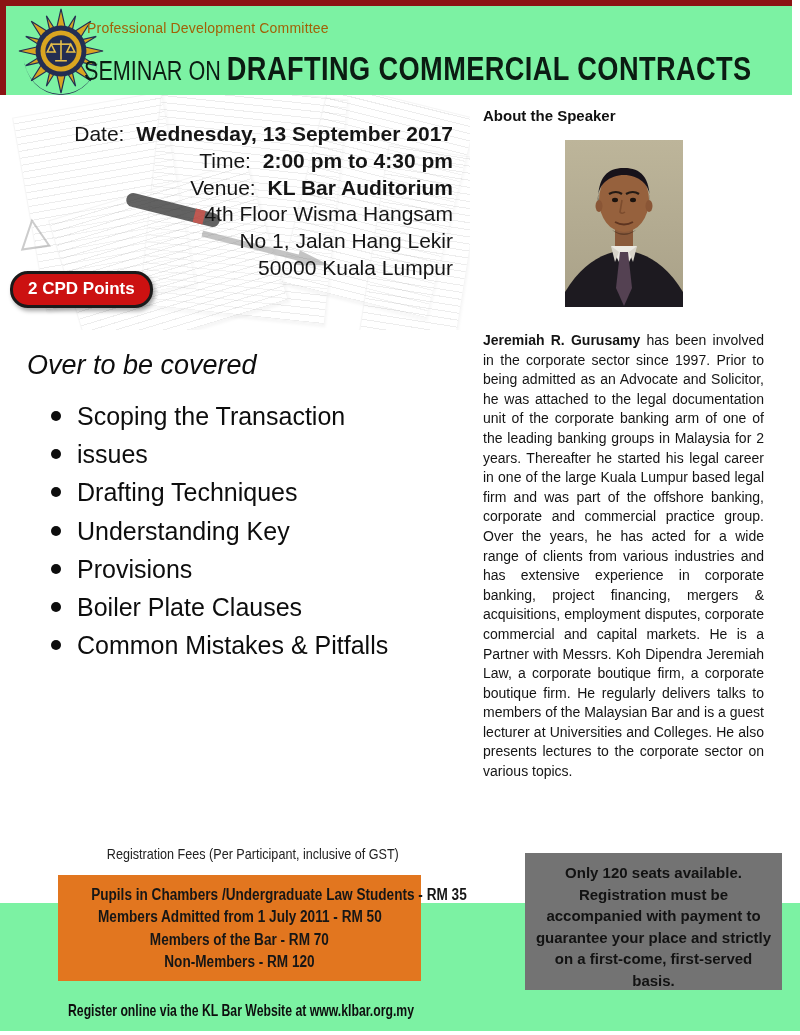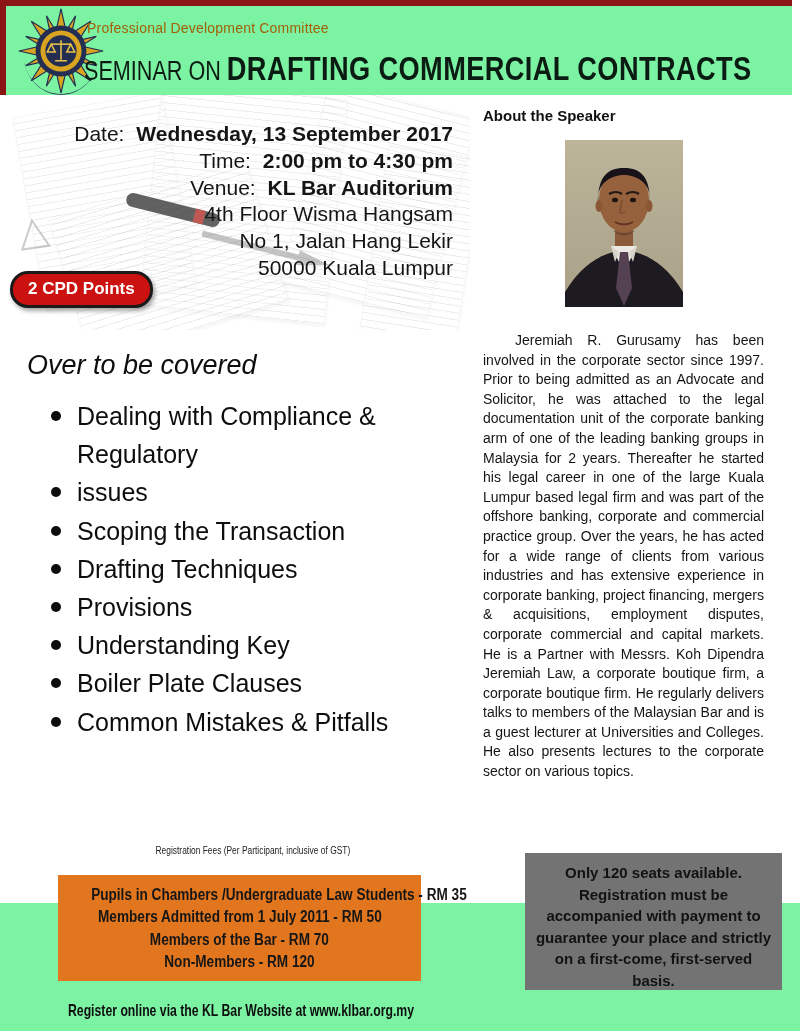--- a/index.html
+++ b/index.html
@@ -44,24 +44,24 @@
   .areas-h{position:absolute;left:27px;top:350px;font-size:27px;font-style:italic;z-index:2;color:#0d0d0d;}
   .areas{position:absolute;left:77px;top:397px;width:392px;margin:0;padding:0;list-style:none;z-index:2;}
   .areas li{position:relative;font-size:25px;line-height:38.2px;color:#0d0d0d;}
   .areas li::before{content:'';position:absolute;left:-26px;top:14px;width:10px;height:10px;
         border-radius:50%;background:#0d0d0d;}
   
   .spk-h{position:absolute;left:483px;top:107px;font-size:15px;font-weight:bold;z-index:2;text-align:right;}
   .photo{position:absolute;left:565px;top:140px;width:118px;height:167px;z-index:2;}
   .bio{position:absolute;left:483px;top:317px;width:281px;font-size:14px;line-height:19.6px;
        text-align:justify;z-index:2;color:#141414;}
-  .bio b{font-weight:normal;margin-left:32px;}
+  .bio b{font-weight:bold;}
   
   .mint-band{position:absolute;left:0;top:903px;width:800px;height:128px;background:#7CF2A3;z-index:1;}
-  .fees-cap{position:absolute;left:0;top:845px;width:505px;text-align:center;font-size:10px;
+  .fees-cap{position:absolute;left:0;top:845px;width:505px;text-align:center;font-size:15px;
             color:#222;z-index:2;}
   .fees-cap span{display:inline-block;transform:scaleX(.84);transform-origin:center;white-space:nowrap;}
   .orange{position:absolute;left:58px;top:875px;width:363px;height:106px;background:#E2761F;z-index:3;
           padding-top:9px;box-sizing:border-box;text-align:center;}
   .fee-line{line-height:22.4px;white-space:nowrap;}
   .fee-line span{display:inline-block;font-size:16px;font-weight:bold;color:#161616;
           transform:scaleX(.85);transform-origin:center;white-space:nowrap;}
   .sage{position:absolute;left:525px;top:853px;width:257px;height:137px;background:#737373;z-index:3;
         box-sizing:border-box;padding:9px 8px 0;text-align:center;font-size:15px;font-weight:bold;
         line-height:21.5px;color:#121212;}
@@ -133,26 +133,25 @@
     <div><span>Venue: </span><b>KL Bar Auditorium</b></div>
     <div>4th Floor Wisma Hangsam</div>
     <div>No 1, Jalan Hang Lekir</div>
     <div>50000 Kuala Lumpur</div>
   </div>
 
   <div class="cpd">2 CPD Points</div>
 
   <div class="areas-h">Over to be covered</div>
   <ul class="areas">
-    <li>Dealing with Compliance &amp; Regulatory</li>
+    <li>Scoping the Transaction</li>
     <li>issues</li>
-    <li>Scoping the Transaction</li>
     <li>Drafting Techniques</li>
+    <li>Understanding Key</li>
     <li>Provisions</li>
-    <li>Understanding Key</li>
     <li>Boiler Plate Clauses</li>
     <li>Common Mistakes &amp; Pitfalls</li>
   </ul>
 
   <div class="spk-h">About the Speaker</div>
 
   <svg class="photo" viewBox="0 0 118 167">
     <defs>
       <linearGradient id="bgph" x1="0" y1="0" x2="0" y2="1">
         <stop offset="0" stop-color="#bdb59a"></stop>

